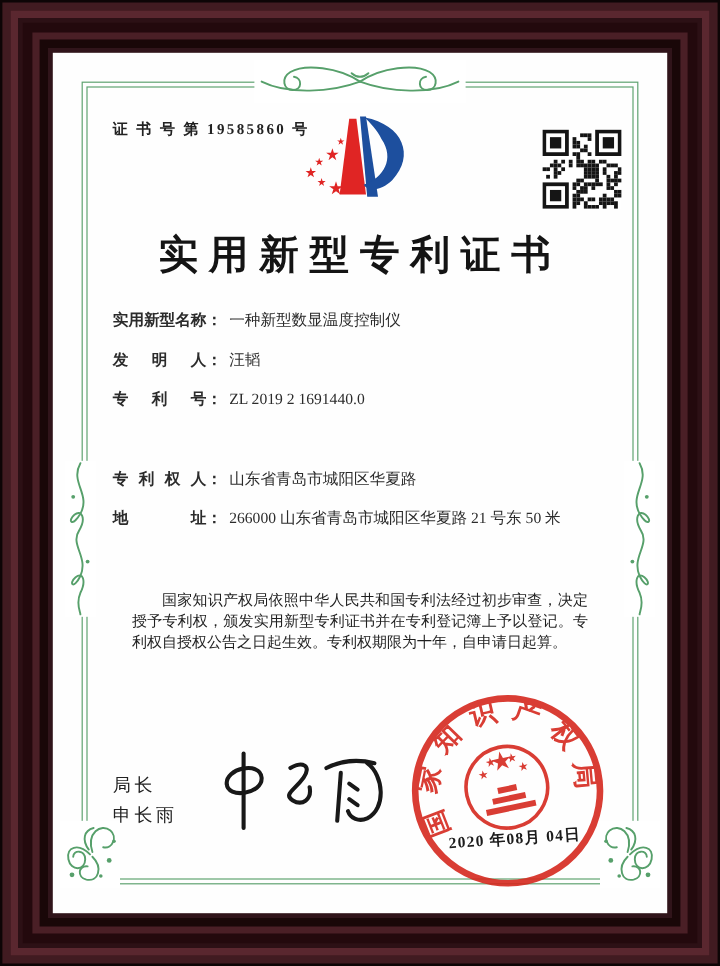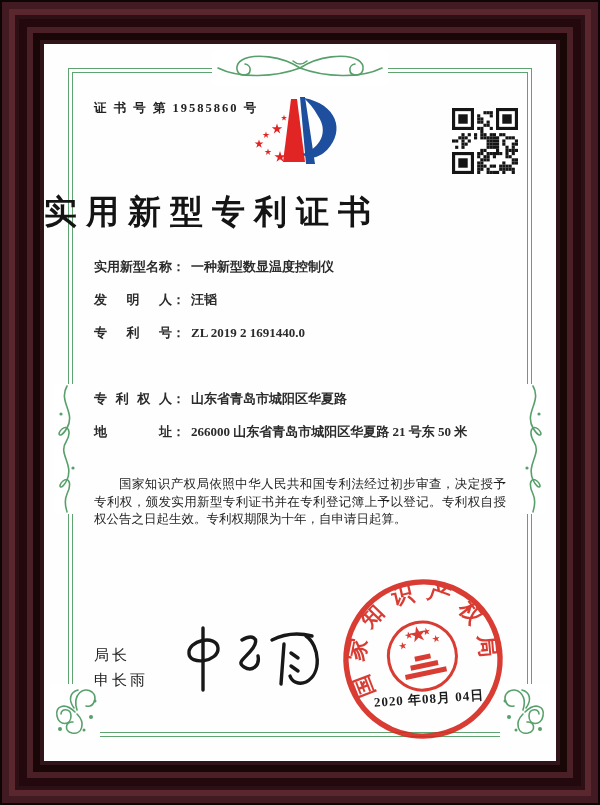--- a/index.html
+++ b/index.html
@@ -16,31 +16,31 @@
       inset 0 0 0 33px #4a1f26,
       inset 0 0 0 40px #190708;}
   .paper{position:absolute;left:44px;top:44px;width:512px;height:717px;background:#fefefe;}
   .gline{position:absolute;inset:24px;border:1.5px solid #5fa371;}
   .gline2{position:absolute;inset:28px;border:1.5px solid #5fa371;}
   .orn{position:absolute;background:#fff;line-height:0;}
   .orn svg{display:block;}
   .certno{position:absolute;left:50px;top:56px;font-size:12.5px;letter-spacing:2px;color:#222;font-weight:600;}
   .logo{position:absolute;left:200px;top:50px;width:110px;height:90px;}
   .qr{position:absolute;left:408px;top:64px;width:66px;height:66px;}
-  .title{position:absolute;left:0;top:146px;width:100%;text-align:left;font-size:33px;font-weight:700;
+  .title{position:absolute;left:0;top:146px;width:100%;text-align:center;font-size:33px;font-weight:700;
          letter-spacing:9px;color:#141414;}
   .frow{position:absolute;left:50px;width:420px;font-size:13px;color:#2b2b2b;font-weight:600;white-space:nowrap;}
   .flabel{display:inline-block;width:78px;text-align:justify;text-align-last:justify;}
   .fcolon{display:inline-block;margin-right:6px;}
-  .fvalue{font-weight:700;}
+  .fvalue{font-weight:400;}
   .g2label{letter-spacing:1px;}
   .gsep{display:inline-block;width:52px;}
   .body{position:absolute;left:50px;top:432px;width:412px;font-size:12.5px;line-height:17.5px;
         color:#1f1f1f;text-align:justify;}
-  .body p{margin:0;text-indent:2em;}
+  .body p{margin:16px;text-indent:2em;}
   .signer{position:absolute;left:50px;top:598px;font-family:"Liberation Sans","DejaVu Sans",sans-serif;
           font-size:15px;color:#222;letter-spacing:3px;line-height:25px;}
   .sig{position:absolute;left:128px;top:576px;width:160px;height:90px;}
   .seal{position:absolute;left:292px;top:528px;width:174px;height:174px;}
   .sealdate{position:absolute;left:300px;top:646px;width:170px;text-align:center;font-size:13px;
             font-weight:700;color:#1b1b1b;letter-spacing:1px;transform:rotate(-4deg);}
   .green-stroke{stroke:#57a06b;fill:none;stroke-width:1.6;stroke-linecap:round;}
   .green-fill{fill:#57a06b;}
 </style>
 </head>

